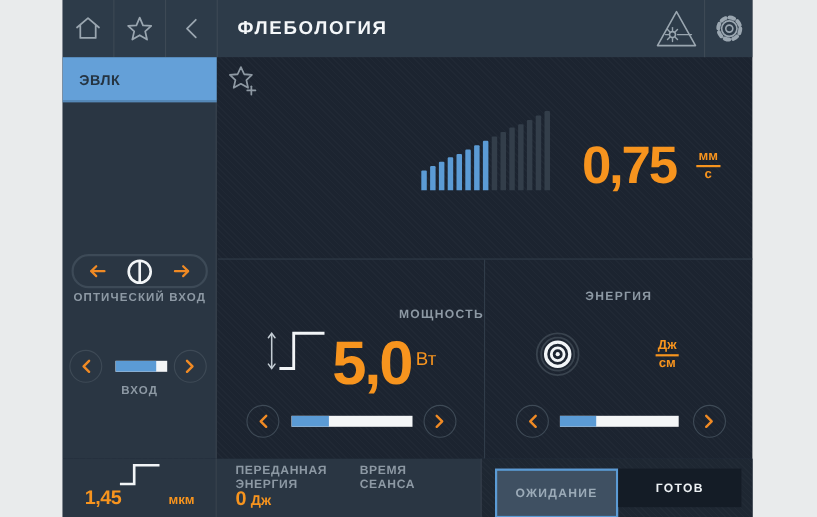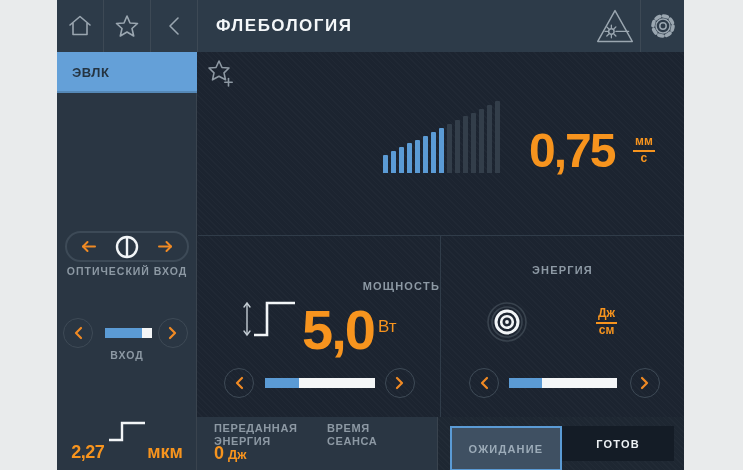--- a/index.html
+++ b/index.html
@@ -87,21 +87,21 @@
   .en-left { left:412px; top:368px; }
   .en-right { left:573px; top:368px; }
   .en-track { position:absolute; left:452px; top:378px; width:108px; height:10px; }
 
   
   .footer { position:absolute; left:0; top:417px; width:627px; height:53px; background:#2a3643; }
   .ft-cell1 { position:absolute; left:0; top:0; width:140px; height:53px; border-right:1px solid #39434e; }
   .wave-icon { position:absolute; left:50px; top:4px; }
   .wave-row { position:absolute; left:0; top:25px; width:140px; text-align:center; }
   .wave-value { color:#f7941e; font-size:18px; font-weight:bold; letter-spacing:-.5px; }
-  .wave-unit { color:#f7941e; font-size:18px; font-weight:bold; margin-left:4px;padding-left:39px; }
+  .wave-unit { color:#f7941e; font-size:12px; font-weight:bold; margin-left:4px;padding-left:39px; }
   .ft-label { position:absolute; color:#8d99a4; font-size:11px; font-weight:bold; letter-spacing:.6px; line-height:1.15; }
   .ft-label-1 { left:157px; top:5px; }
   .ft-label-2 { left:270px; top:5px; }
   .ft-value { position:absolute; top:26px; color:#f7941e; font-weight:bold; }
   .ft-value-1 { left:157px; }
   .ft-value-2 { left:263px; }
   .ft-num { font-size:18px; }
   .ft-unit { font-size:13px; margin-left:4px; }
   .ft-divider { position:absolute; left:380px; top:0; width:1px; height:53px; background:#39434e; }
   .ft-right { position:absolute; left:381px; top:0; width:246px; height:53px;
@@ -296,21 +296,21 @@
   </div>
 
   <div class="footer">
     <div class="ft-cell1">
       <div class="wave-icon">
         <svg width="40" height="21" viewBox="0 0 40 21">
           <polyline points="2,19 15,19 15,2 38,2" stroke="#f2f5f7" stroke-width="2.4" fill="none"></polyline>
         </svg>
       </div>
       <div class="wave-row">
-        <span class="wave-value">2,27</span><span class="wave-unit">мкм</span>
+        <span class="wave-value">1,45</span><span class="wave-unit">мкм</span>
       </div>
     </div>
 
     <div class="ft-label ft-label-1">
       <div>ПЕРЕДАННАЯ</div>
       <div>ЭНЕРГИЯ</div>
     </div>
     <div class="ft-value ft-value-1">
       <span class="ft-num">0</span><span class="ft-unit">Дж</span>
     </div>

